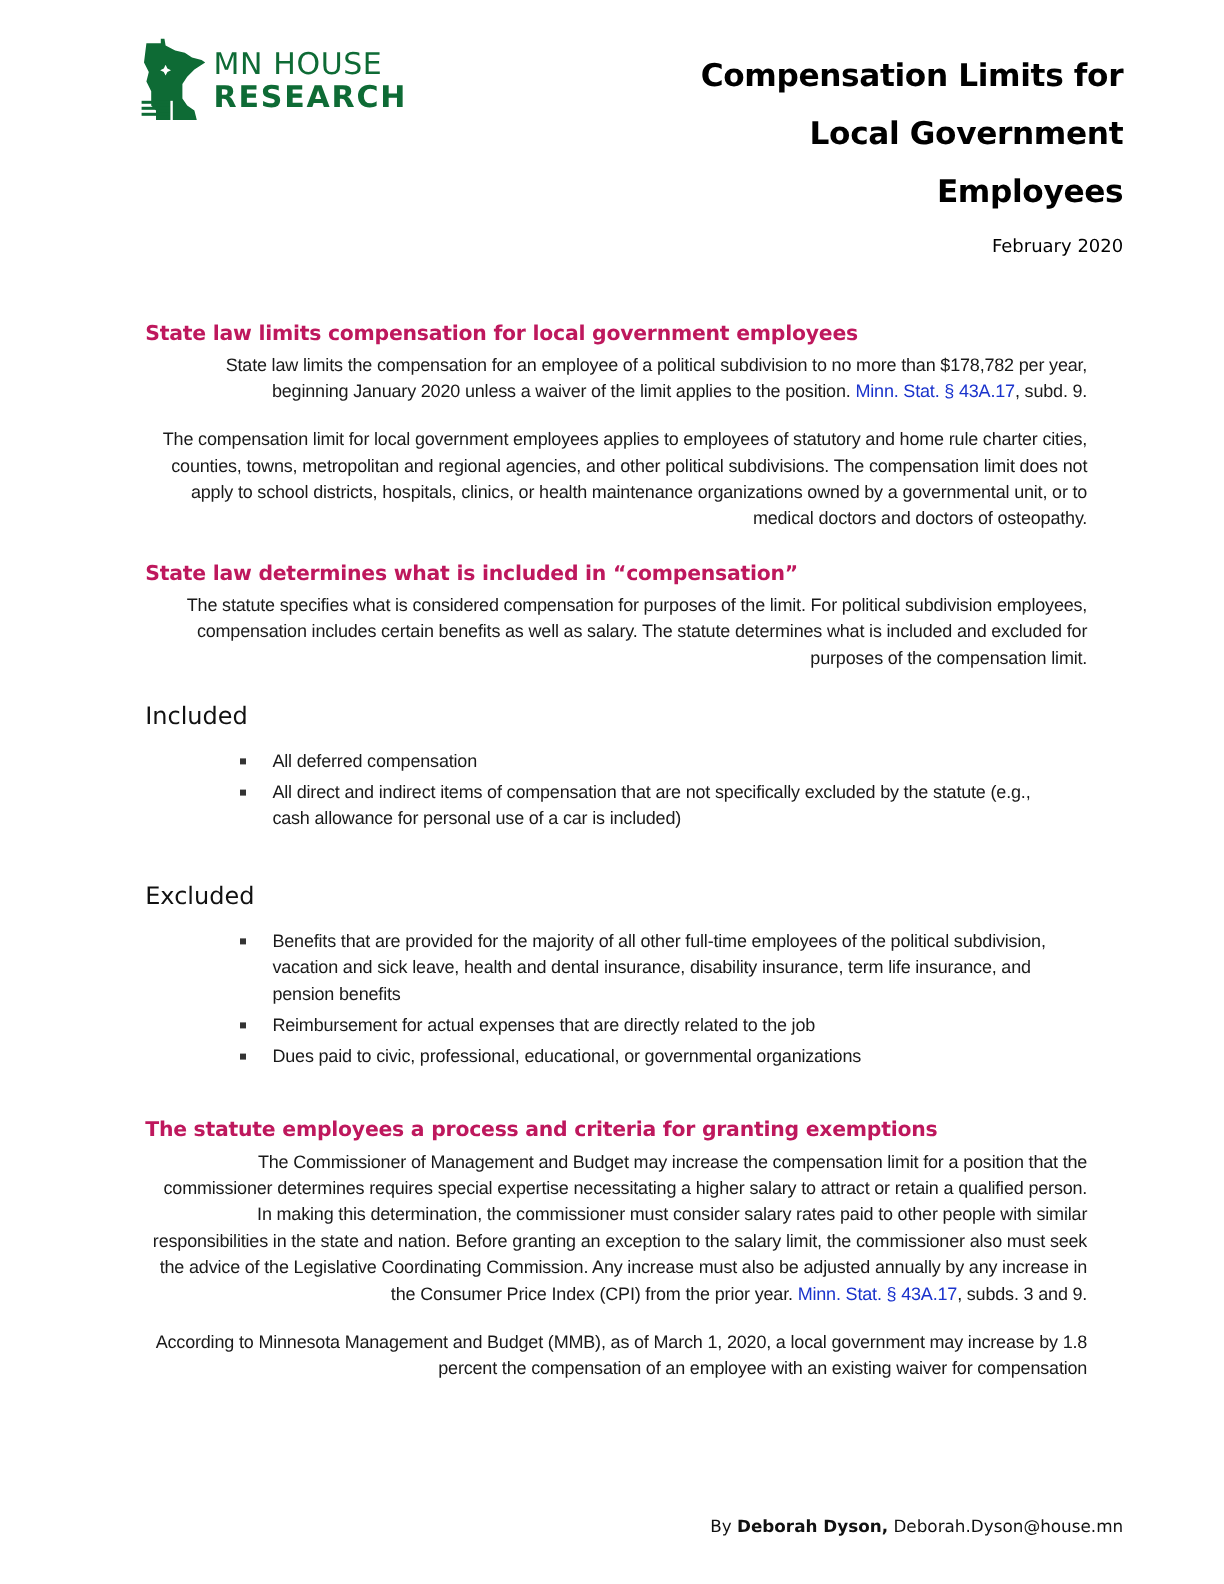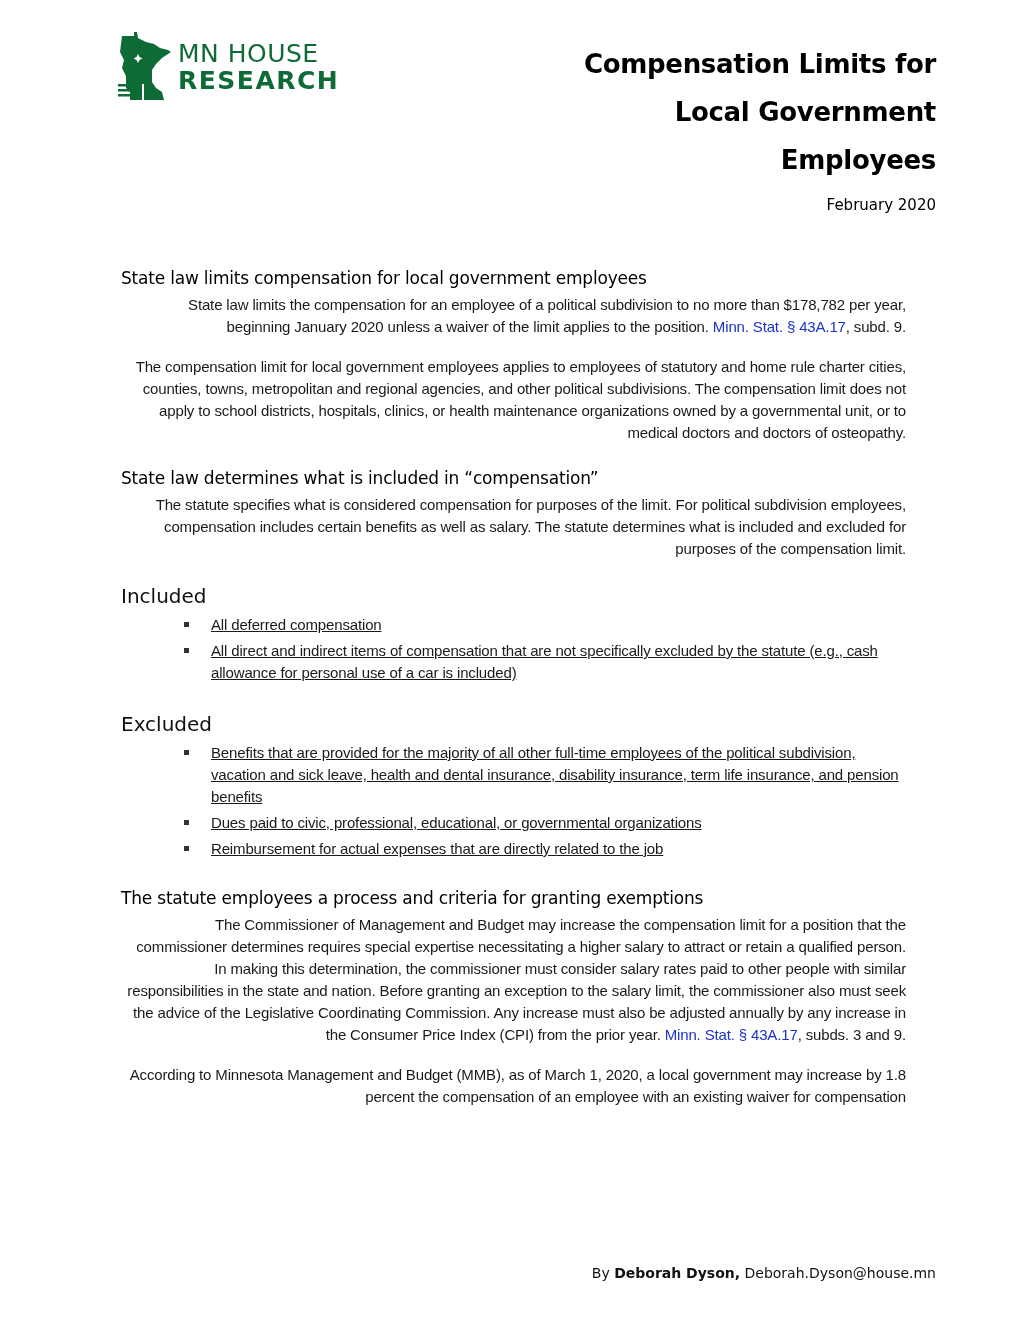--- a/index.html
+++ b/index.html
@@ -15,28 +15,28 @@
   .logo-line2 { font-family: "DejaVu Sans", sans-serif; font-size: 25px; font-weight: bold; letter-spacing: 1.5px; display: block; margin-top: 2px; }
 
   
   .title { position: absolute; right: 120px; top: 40px; width: 480px; text-align: right;
            font-family: "DejaVu Sans", sans-serif; font-weight: bold; font-size: 26px; line-height: 48px; color: #000; letter-spacing: -0.3px; }
   .title span { display: block; }
   .date { position: absolute; right: 120px; top: 196px; font-family: "DejaVu Sans", sans-serif; font-size: 15px; color: #000; }
 
   
   .content { position: absolute; left: 121px; top: 268px; width: 785px; }
-  h2 { font-family: "DejaVu Sans", sans-serif; font-weight: normal; font-size: 17px; margin: 0 0 6px 0; color: #000000; letter-spacing: -0.2px; }
+  h2 { font-family: "DejaVu Sans", sans-serif; font-weight: bold; font-size: 17px; margin: 0 0 6px 0; color: #be185d; letter-spacing: -0.2px; }
   h3 { font-family: "DejaVu Sans", sans-serif; font-weight: normal; font-size: 20px; margin: 0 0 6px 0; color: #111; }
   p { font-family: "Liberation Sans", sans-serif; font-size: 15px; line-height: 22px; margin: 0; color: #1a1a1a; letter-spacing: -0.15px; text-align: right; }
   .link { color: #1a33cc; text-decoration: none; cursor: pointer; }
   .gap-s { height: 18px; }
   .gap-m { height: 24px; }
 
-  ul.bullets { list-style: none; margin: 0; padding: 0 0 0 90px; text-decoration: underline; }
+  ul.bullets { list-style: none; margin: 16px; padding: 0 0 0 90px; }
   ul.bullets li { position: relative; font-family: "Liberation Sans", sans-serif; font-size: 15px; line-height: 22px; color: #1a1a1a; margin-bottom: 4px; letter-spacing: -0.15px; }
   ul.bullets li .bullet { position: absolute; left: -27px; top: 8px; width: 5px; height: 5px; background: #333; }
 
   .footer { position: absolute; right: 120px; top: 1265px; font-family: "DejaVu Sans", sans-serif; font-size: 14px; color: #111; }
   .footer b { font-weight: bold; }
 </style>
 </head>
 <body>
 
 <div class="page">
@@ -82,22 +82,22 @@
       <h3>Included</h3>
       <ul class="bullets">
         <li><span class="bullet"></span><span>All deferred compensation</span></li>
         <li><span class="bullet"></span><span>All direct and indirect items of compensation that are not specifically excluded by the statute (e.g., cash allowance for personal use of a car is included)</span></li>
       </ul>
 
       <div class="gap-m"></div>
       <h3>Excluded</h3>
       <ul class="bullets">
         <li><span class="bullet"></span><span>Benefits that are provided for the majority of all other full-time employees of the political subdivision, vacation and sick leave, health and dental insurance, disability insurance, term life insurance, and pension benefits</span></li>
+        <li><span class="bullet"></span><span>Reimbursement for actual expenses that are directly related to the job</span></li>
         <li><span class="bullet"></span><span>Dues paid to civic, professional, educational, or governmental organizations</span></li>
-        <li><span class="bullet"></span><span>Reimbursement for actual expenses that are directly related to the job</span></li>
       </ul>
     </section>
 
     <div class="gap-m"></div>
 
     <section>
       <h2>The statute employees a process and criteria for granting exemptions</h2>
       <p><span>The Commissioner of Management and Budget may increase the compensation limit for a position that the commissioner determines requires special expertise necessitating a higher salary to attract or retain a qualified person. In making this determination, the commissioner must consider salary rates paid to other people with similar responsibilities in the state and nation. Before granting an exception to the salary limit, the commissioner also must seek the advice of the Legislative Coordinating Commission. Any increase must also be adjusted annually by any increase in the Consumer Price Index (CPI) from the prior year. </span><a class="link">Minn. Stat. § 43A.17</a><span>, subds. 3 and 9.</span></p>
       <div class="gap-s"></div>
       <p>According to Minnesota Management and Budget (MMB), as of March 1, 2020, a local government may increase by 1.8 percent the compensation of an employee with an existing waiver for compensation</p>

